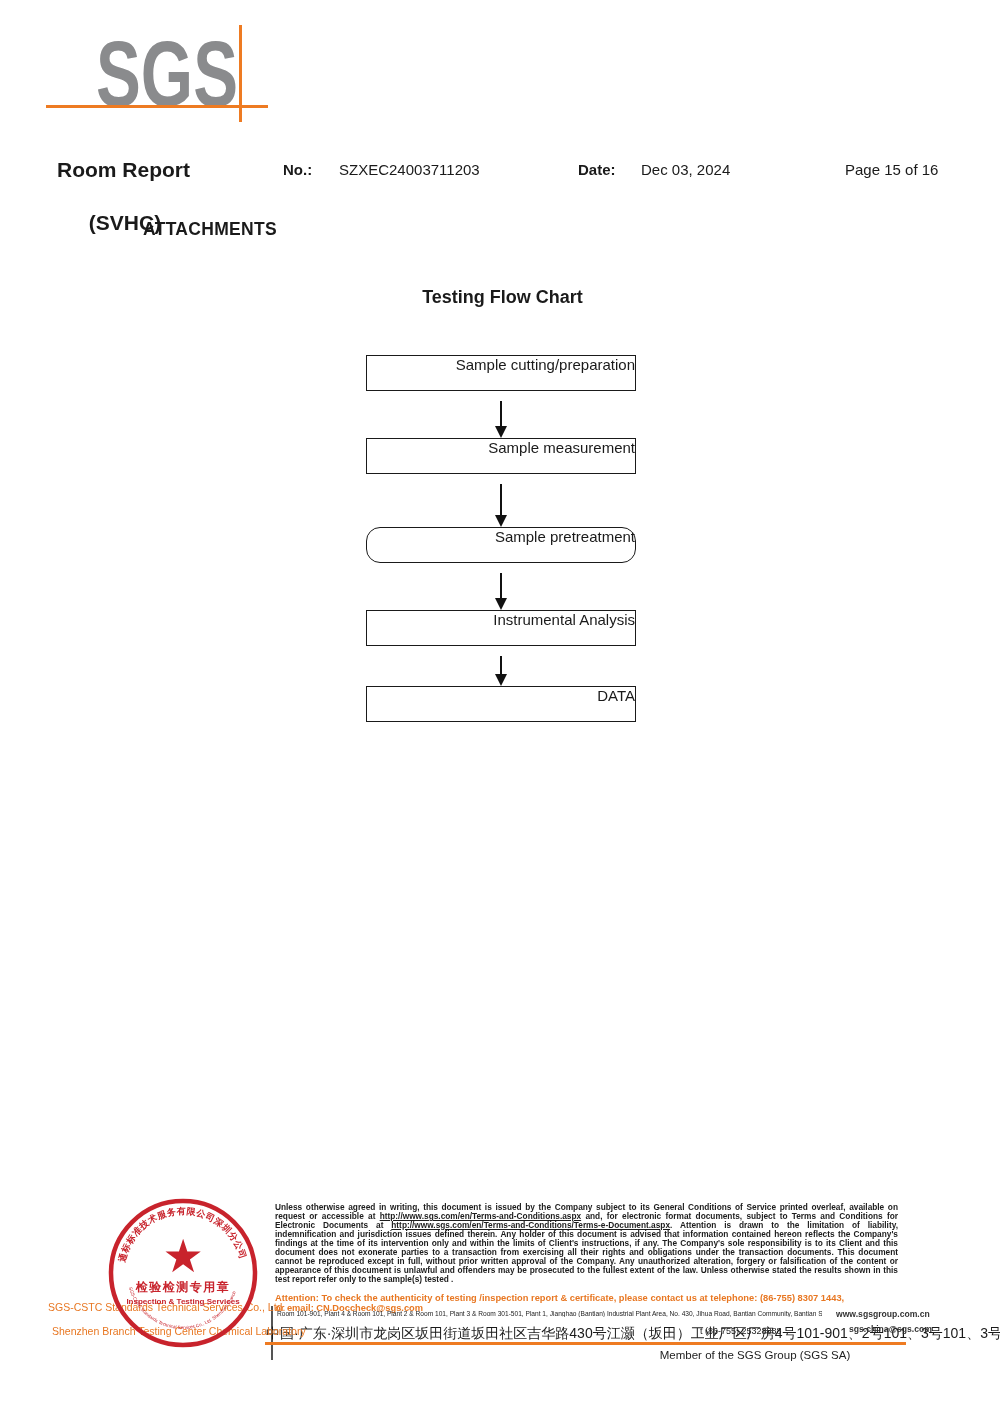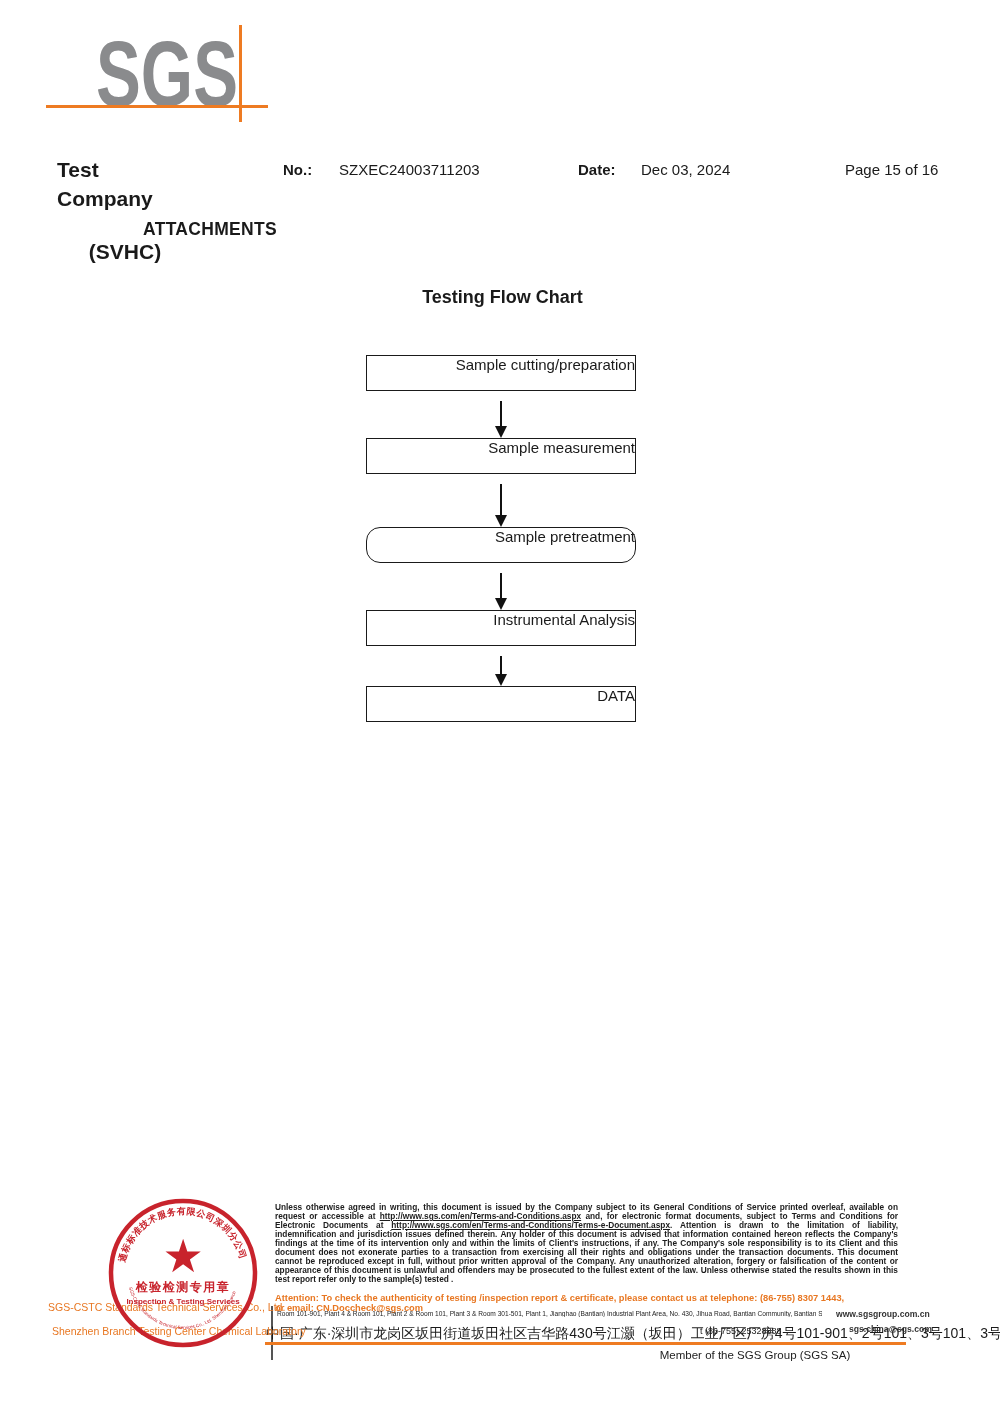--- a/index.html
+++ b/index.html
@@ -68,21 +68,21 @@
 
 <div class="page">
 
   <svg class="logo-svg" width="160" height="70">
     <text x="0" y="67" font-weight="bold" font-size="93" fill="#8A8B8D" textLength="142" lengthAdjust="spacingAndGlyphs">SGS</text>
   </svg>
   <div class="logo-line-h"></div>
   <div class="logo-line-v"></div>
 
   <div class="report-title">
-    <span>Test Company</span>
+    <span>Room Report</span>
     <span class="sub">(SVHC)</span>
   </div>
   <div class="attachments">ATTACHMENTS</div>
 
   <div class="hdr b" style="left:283px;">No.:</div>
   <div class="hdr" style="left:339px;">SZXEC24003711203</div>
   <div class="hdr b" style="left:578px;">Date:</div>
   <div class="hdr" style="left:641px;">Dec 03, 2024</div>
   <div class="hdr" style="left:845px;">Page 15 of 16</div>
 

